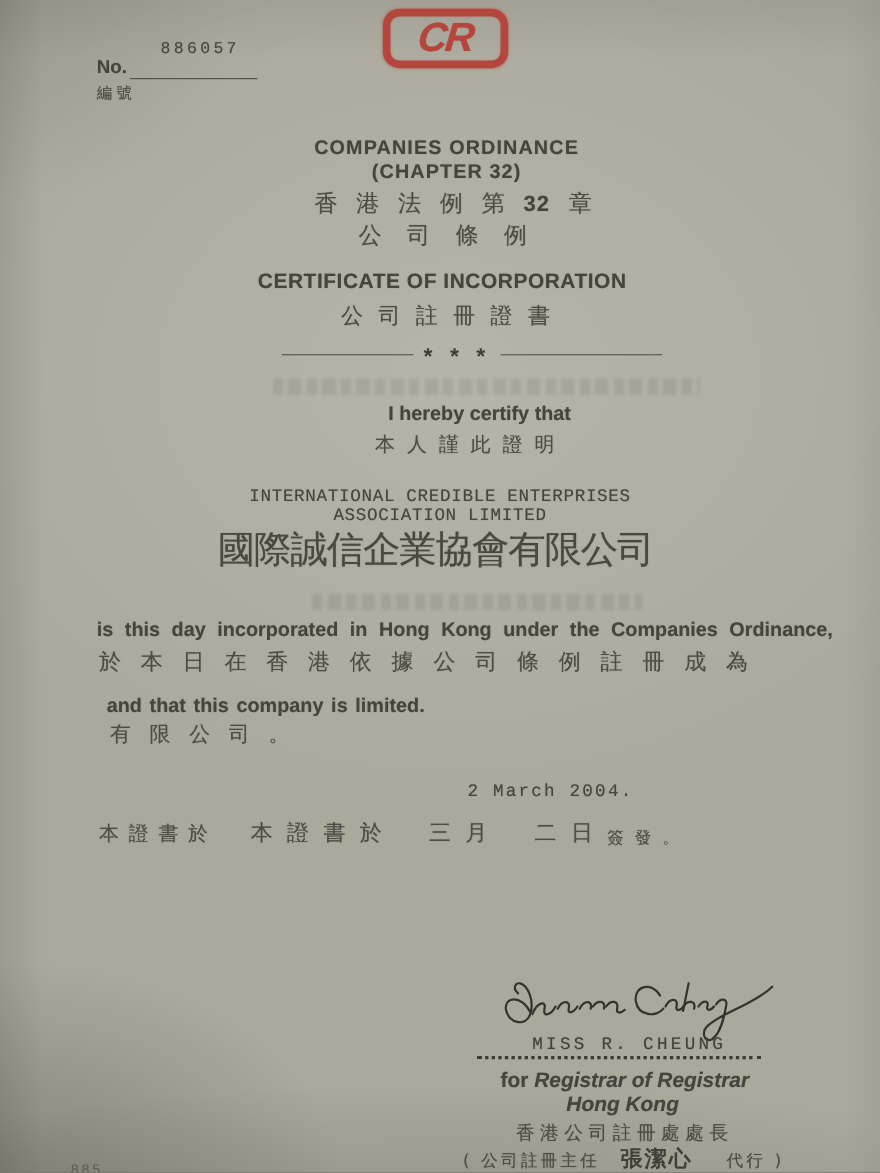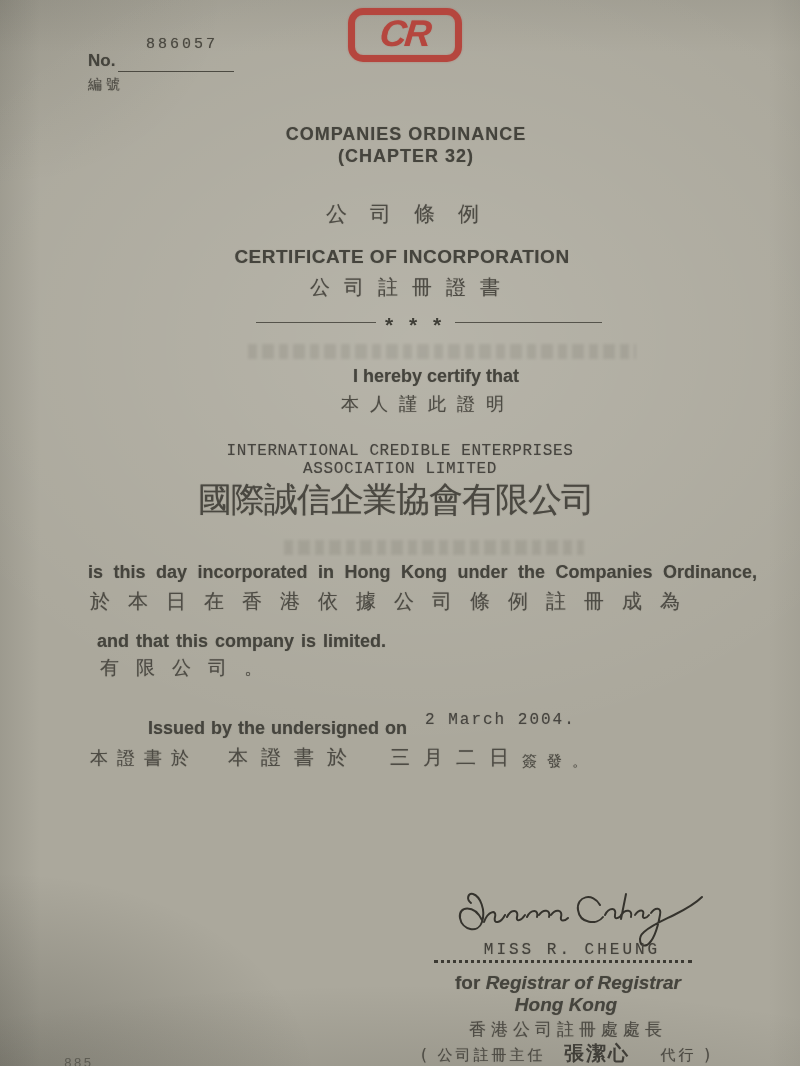--- a/index.html
+++ b/index.html
@@ -63,20 +63,23 @@
     <span>CR</span>
   </div>
 
   <div id="serial-number" class="abs mono soft">886057</div>
   <div id="no-label" class="abs bold soft">No.</div>
   <div id="serial-line" class="abs"></div>
   <div id="bianhao" class="abs zh soft">編號</div>
 
   <div class="abs cx h-en bold soft" style="left:406px; top:124px;">COMPANIES ORDINANCE</div>
   <div class="abs cx h-en bold soft" style="left:406px; top:146px;">(CHAPTER 32)</div>
+  <div class="abs cx soft" style="left:412px; top:171px; font-size:21px;">
+    <span class="zh" style="letter-spacing:17px;">香港法例第</span><span class="bold" style="font-size:20px; letter-spacing:1px; margin-right:17px;">32</span><span class="zh">章</span>
+  </div>
   <div class="abs cx zh soft" style="left:414px; top:200px; font-size:21px; letter-spacing:23px;">公司條例</div>
 
   <div class="abs cx bold soft" style="left:402px; top:246px; font-size:19px; letter-spacing:0.5px;">CERTIFICATE OF INCORPORATION</div>
   <div class="abs cx zh soft" style="left:412px; top:274px; font-size:20px; letter-spacing:14px;">公司註冊證書</div>
 
   <div class="abs" style="left:256px; top:312px; width:346px; height:20px; display:flex; align-items:center;">
     <div class="starline" style="width:120px;"></div>
     <div class="bold" style="font-size:21px; letter-spacing:5px; padding:0 9px; transform:translateY(3px); color:#3f3e37;">* * *</div>
     <div class="starline" style="flex:1;"></div>
   </div>
@@ -90,27 +93,26 @@
   <div class="abs cx mono soft" style="left:400px; top:442px; font-size:16px; letter-spacing:0.6px; color:#474540;">INTERNATIONAL CREDIBLE ENTERPRISES</div>
   <div class="abs cx mono soft" style="left:400px; top:460px; font-size:16px; letter-spacing:0.6px; color:#474540;">ASSOCIATION LIMITED</div>
   <div class="abs cx zh" style="left:396px; top:477px; font-size:34px; letter-spacing:-1px; color:#4a4841; text-shadow:0 0 1px rgba(70,68,60,.5);">國際誠信企業協會有限公司</div>
 
   <div class="abs bold soft" style="left:88px; top:562px; font-size:18px; word-spacing:5.5px;">is this day incorporated in Hong Kong under the Companies Ordinance,</div>
   <div class="abs zh soft" style="left:90px; top:588px; font-size:20px; letter-spacing:18px;">於本日在香港依據公司條例註冊成為</div>
 
   <div class="abs bold soft" style="left:97px; top:631px; font-size:18px; word-spacing:2px;">and that this company is limited.</div>
   <div class="abs zh soft" style="left:100px; top:655px; font-size:19px; letter-spacing:17px;">有限公司。</div>
 
-  <div class="abs bold soft" style="left:148px; top:718px; font-size:18px; word-spacing:1px;">Issued by the undersigned on</div>
   <div class="abs mono soft" style="left:425px; top:711px; font-size:16px; letter-spacing:2px; color:#474540;">2 March 2004.</div>
   <div class="abs" style="left:90px; top:744px; width:620px; display:flex; align-items:baseline;">
     <span class="zh soft" style="font-size:18px; letter-spacing:9px;">本證書於</span>
     <span class="zh soft" style="font-size:20px; letter-spacing:13px; margin-left:30px;">本證書於</span>
     <span class="zh soft" style="font-size:20px; letter-spacing:13px; margin-left:30px;text-align:right;">三月</span>
-    <span class="zh soft" style="font-size:20px; letter-spacing:13px; ">二日</span>
+    <span class="zh soft" style="font-size:20px; letter-spacing:13px; margin-left:30px;">二日</span>
     <span class="zh soft" style="font-size:15px; letter-spacing:10px; transform:translateY(2px);">簽發。</span>
   </div>
 
   <svg class="abs" style="left:448px; top:880px;" width="270" height="80" viewBox="0 0 270 80">
     <g fill="none" stroke="#35332d" stroke-width="2" stroke-linecap="round">
       <path d="M34 40 C26 24 10 26 12 38 C14 50 30 54 34 42 C38 30 32 16 25 14 C20 13 18 19 23 23"></path>
       <path d="M36 42 C40 31 49 29 47 37 C45 45 53 43 57 35 M59 37 C63 29 71 29 69 37 C68 42 73 41 77 35 M79 37 C83 29 91 29 89 37 M91 35 C95 29 103 29 101 37 M103 35 C107 29 115 29 113 37 C112 42 117 41 120 38"></path>
       <path d="M152 25 C145 12 128 16 130 30 C132 44 149 45 155 37 M157 35 C161 27 169 27 167 35 C166 40 171 39 175 33 M178 14 L173 39 M173 35 C177 29 185 29 183 37 M187 35 C191 29 197 29 195 35 C194 39 198 39 201 35 M203 33 C207 27 214 27 212 35 C210 46 207 60 199 65 C192 68 189 58 196 52 C204 45 216 40 226 35 C238 29 248 23 254 17"></path>
     </g>
   </svg>

